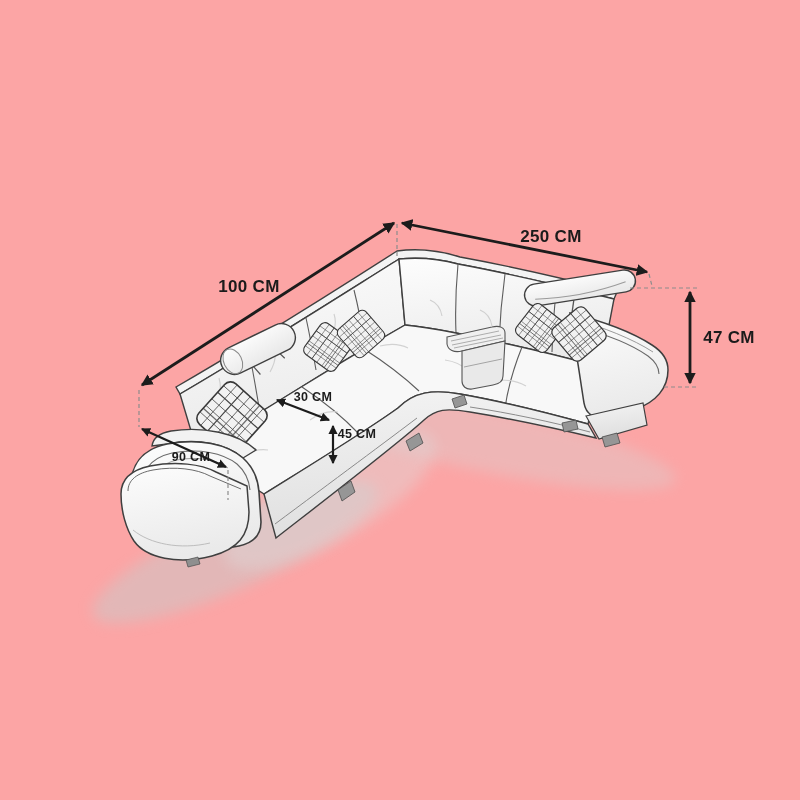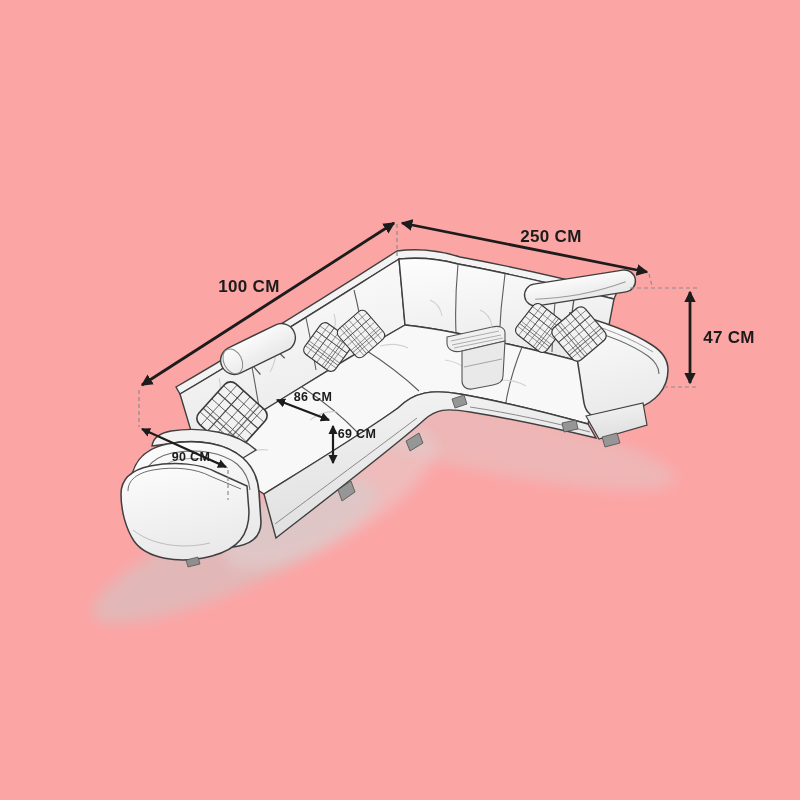--- a/index.html
+++ b/index.html
@@ -134,17 +134,17 @@
     <path d="M690,292 L690,383" stroke-width="2.8" marker-start="url(#arr)" marker-end="url(#arr)"></path>
     <path d="M277,400 L329,420" stroke-width="2.2" marker-start="url(#arr)" marker-end="url(#arr)"></path>
     <path d="M333,426 L333,463" stroke-width="2.2" marker-start="url(#arr)" marker-end="url(#arr)"></path>
     <path d="M142,429 L226,467" stroke-width="2.2" marker-start="url(#arr)" marker-end="url(#arr)"></path>
   </g>
 </svg>
 
 <div class="dim-label" style="left:551px;top:236px;">250 CM</div>
 <div class="dim-label" style="left:249px;top:286px;">100 CM</div>
 <div class="dim-label" style="left:729px;top:337px;">47 CM</div>
-<div class="dim-label small" style="left:313px;top:397px;">86 CM</div>
-<div class="dim-label small" style="left:357px;top:434px;">69 CM</div>
+<div class="dim-label small" style="left:313px;top:397px;">30 CM</div>
+<div class="dim-label small" style="left:357px;top:434px;">45 CM</div>
 <div class="dim-label small" style="left:177px;top:457px;padding-left:28px;">90 CM</div>
 
 </div>
 
 </body></html>

